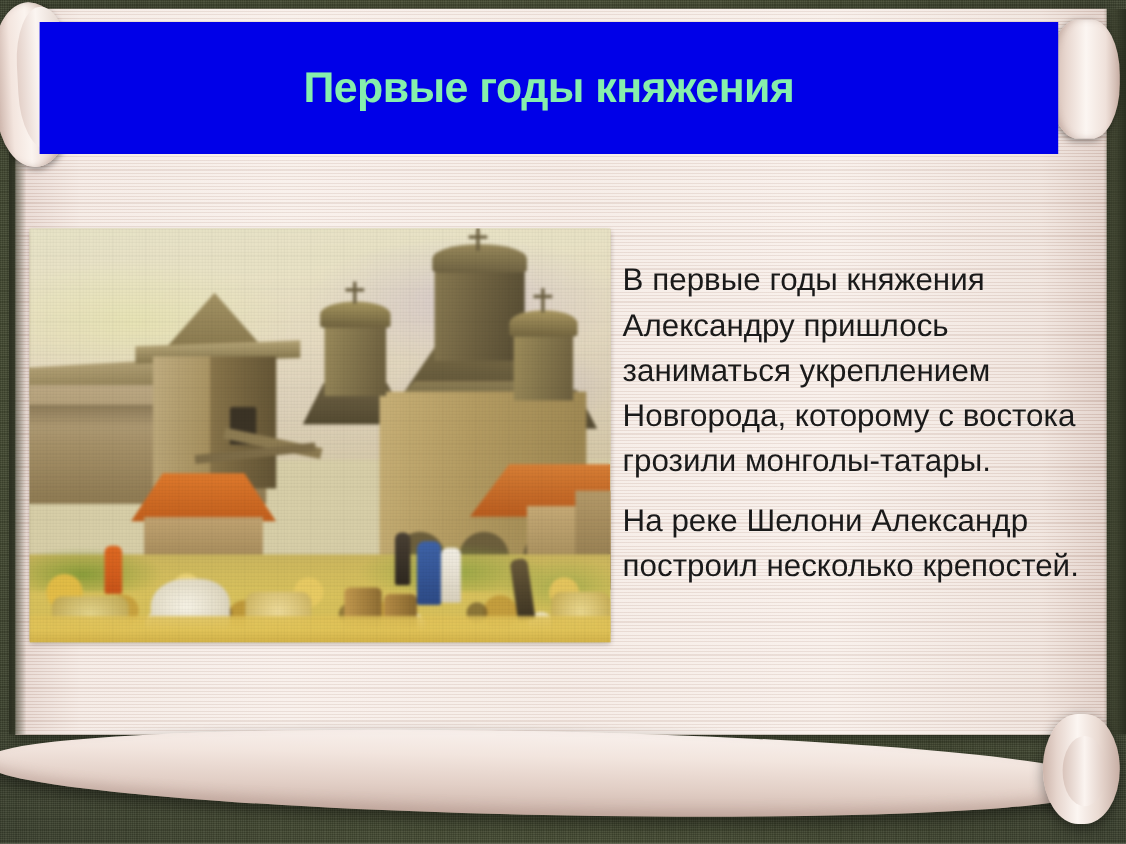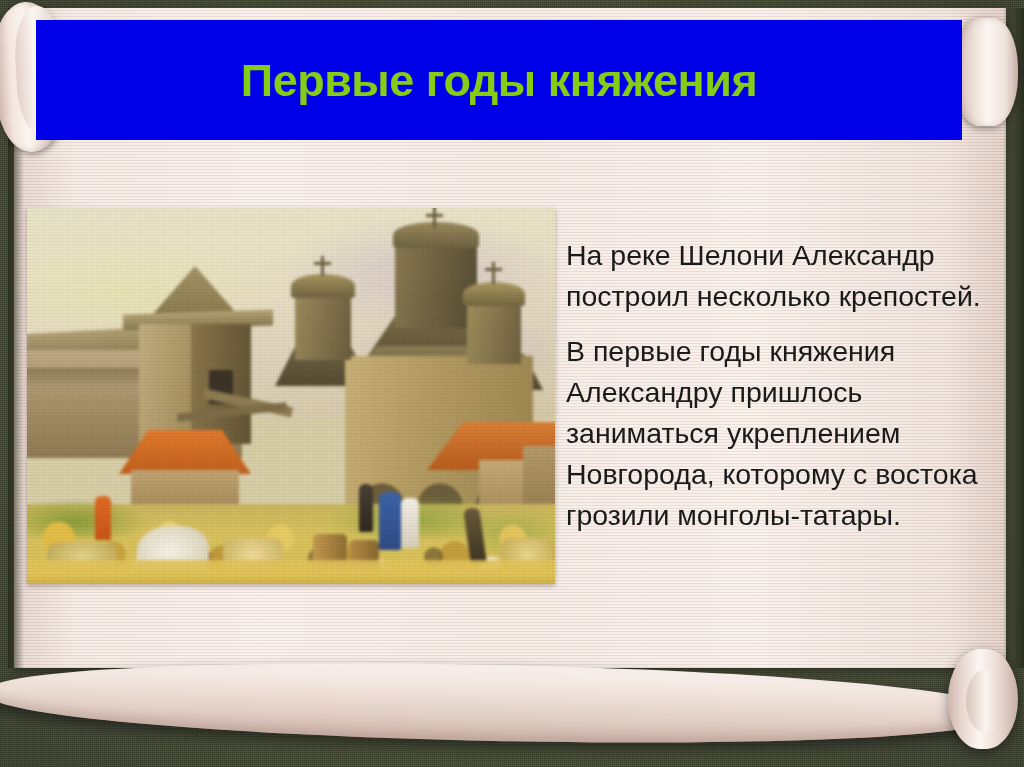--- a/index.html
+++ b/index.html
@@ -113,23 +113,23 @@
     position: absolute;
     left: 36px; top: 20px;
     width: 926px; height: 120px;
     background: #0000e8;
     display: flex;
     align-items: center;
     justify-content: center;
     z-index: 6;
   }
   .title-text {
-    color: #84cc16;
+    color: #86efac;
     font-family: "Liberation Sans", sans-serif;
-    font-size: 45px;
+    font-size: 39px;
     font-weight: bold;
     letter-spacing: -0.5px;
     white-space: nowrap;
     line-height: 1;
   }
 
   
   .painting-wrap {
     position: absolute;
     left: 27px; top: 208px;
@@ -405,21 +405,21 @@
     <div class="pt barrel-a"></div>
     <div class="pt barrel-b"></div>
     <div class="pt goods-c"></div>
     <div class="pt grain"></div>
 
     <div class="pt paint-blur"></div>
     <div class="pt paint-tex"></div>
   </div>
 
   <div class="body-text">
+    <p>В первые годы княжения Александру пришлось заниматься укреплением Новгорода, которому с востока грозили монголы-татары.</p>
     <p>На реке Шелони Александр построил несколько крепостей.</p>
-    <p>В первые годы княжения Александру пришлось заниматься укреплением Новгорода, которому с востока грозили монголы-татары.</p>
   </div>
 
   <div class="roll-bottom"></div>
   <div class="roll-bottom-cap"></div>
   <div class="roll-bottom-inner"></div>
 
 </div>
 
 </body></html>

